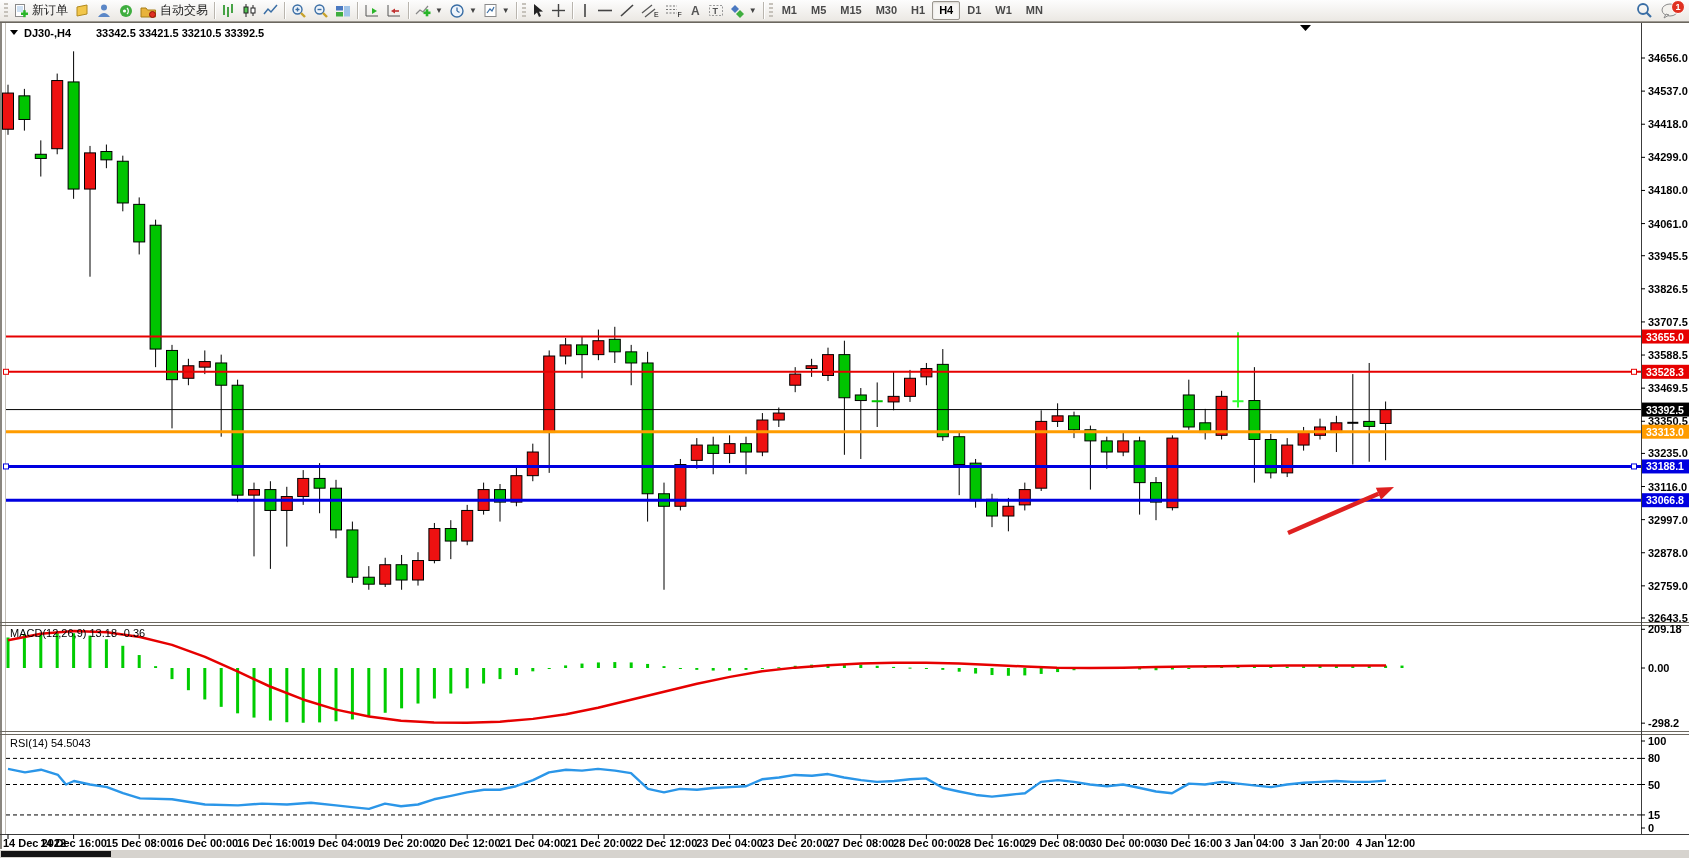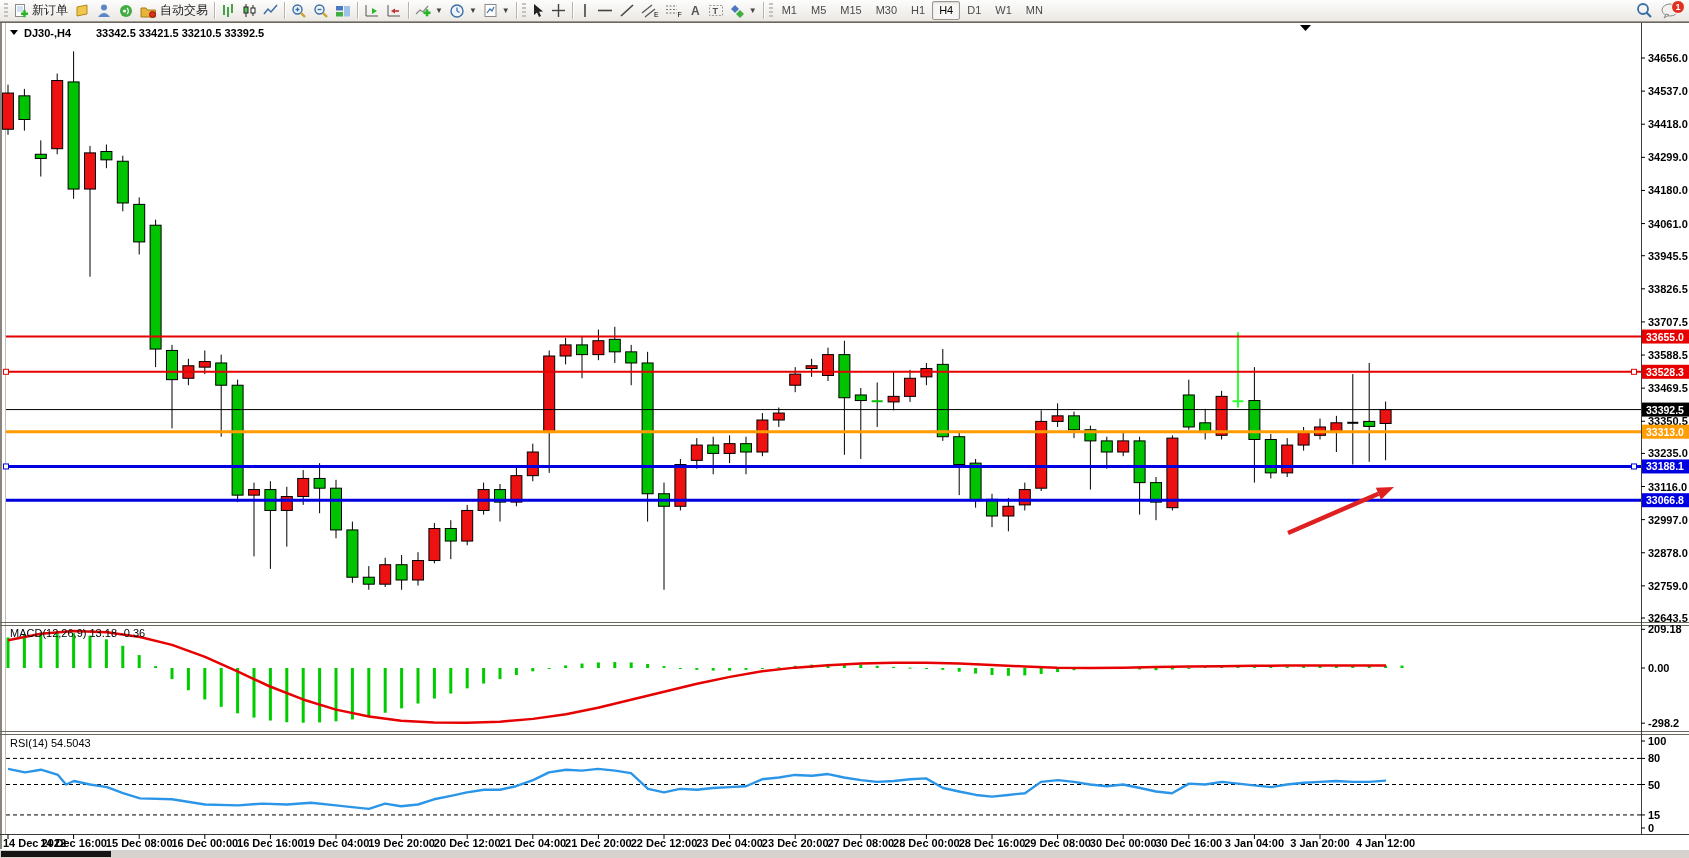--- a/index.html
+++ b/index.html
@@ -3,21 +3,21 @@
 <meta charset="utf-8">
 <style>
   html,body{margin:0;padding:0}
   body{width:1689px;height:858px;background:#fff;font-family:"Liberation Sans",sans-serif;position:relative;overflow:hidden}
   .toolbar{position:absolute;top:0;left:0;width:1689px;height:22px;background:linear-gradient(#fdfdfd,#ebe8e3);border-bottom:1px solid #9a968f;display:flex;align-items:center;padding:0 2px;box-sizing:border-box;z-index:5}
   .tb-btn{display:flex;align-items:center;gap:3px;height:19px;padding:0 3px;font-size:12px;color:#222;cursor:default;flex:0 0 auto}
   .tb-sep{width:1px;height:17px;background:#b9b5ae;box-shadow:1px 0 0 #fff;margin:0 3px;flex:0 0 auto}
   .tb-grip{width:4px;height:15px;margin:0 2px;flex:0 0 auto;background:repeating-linear-gradient(180deg,#c6c2bb 0 2px,rgba(0,0,0,0) 2px 4px)}
   .dd{font-size:8px;color:#444;margin-left:1px}
   .tf-group{display:flex;align-items:center;flex:0 0 auto}
-  .tf-btn{font-size:11px;font-weight:400;color:#4a4a4a;padding:0 6px;height:17px;line-height:17px;border:1px solid transparent;border-radius:2px}
+  .tf-btn{font-size:11px;font-weight:700;color:#4a4a4a;padding:0 6px;height:17px;line-height:17px;border:1px solid transparent;border-radius:2px}
   .tf-btn.active{background:#f7f6f4;border:1px solid #9a968f;box-shadow:inset 0 1px 2px #d8d5d0;color:#000}
   .right-icons{margin-left:auto;display:flex;align-items:center;gap:8px;padding-right:8px;flex:0 0 auto}
   .bubble-wrap{position:relative;width:18px;height:16px}
   .nbadge{position:absolute;top:-3px;right:-6px;background:#e03020;color:#fff;border-radius:50%;width:12px;height:12px;font-size:9px;font-weight:700;display:flex;align-items:center;justify-content:center;border:1px solid #fff}
   #chart-svg{position:absolute;top:0;left:0}
   .ax{font-size:11px;font-weight:700;fill:#000}
   .axb{font-size:10.5px;font-weight:700;fill:#fff}
   .t-title{font-size:11px;font-weight:700;fill:#000}
   .t-ind{font-size:11px;fill:#000}
 </style>

